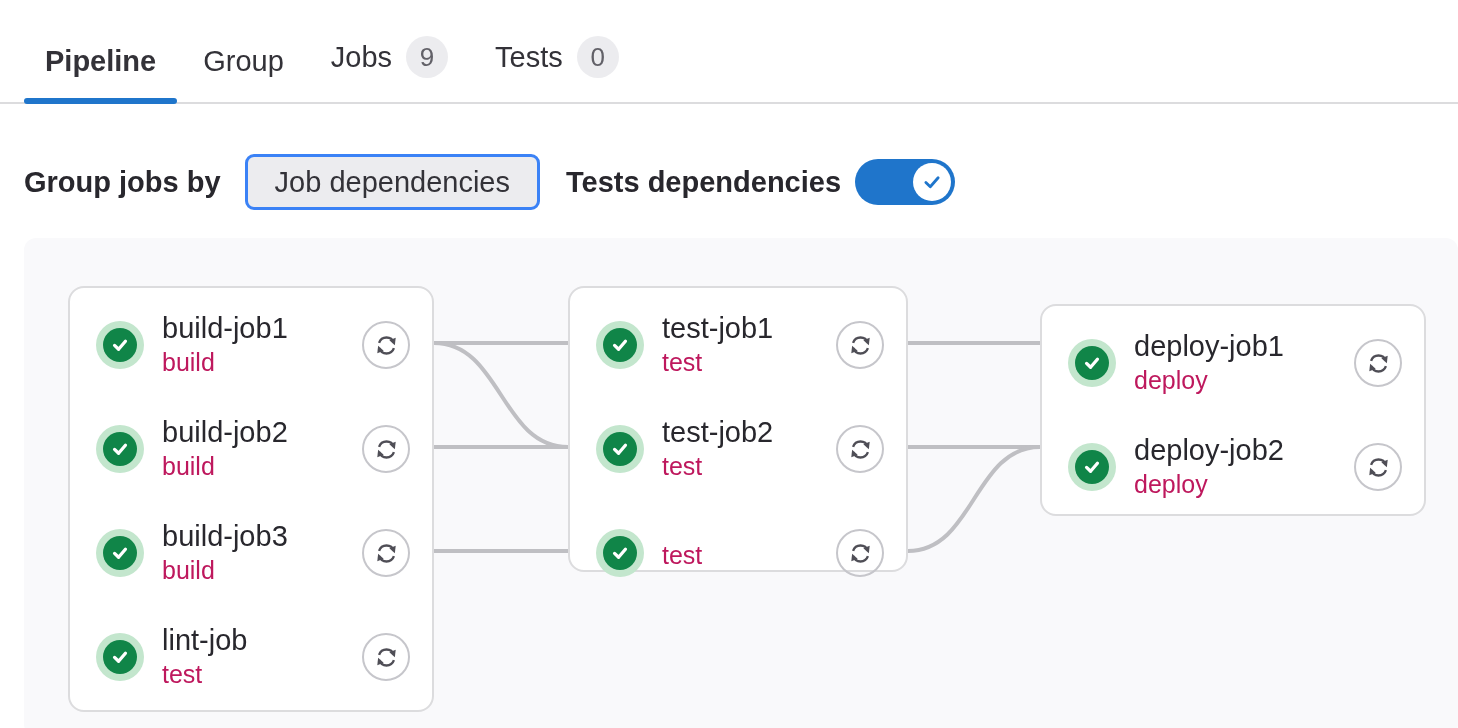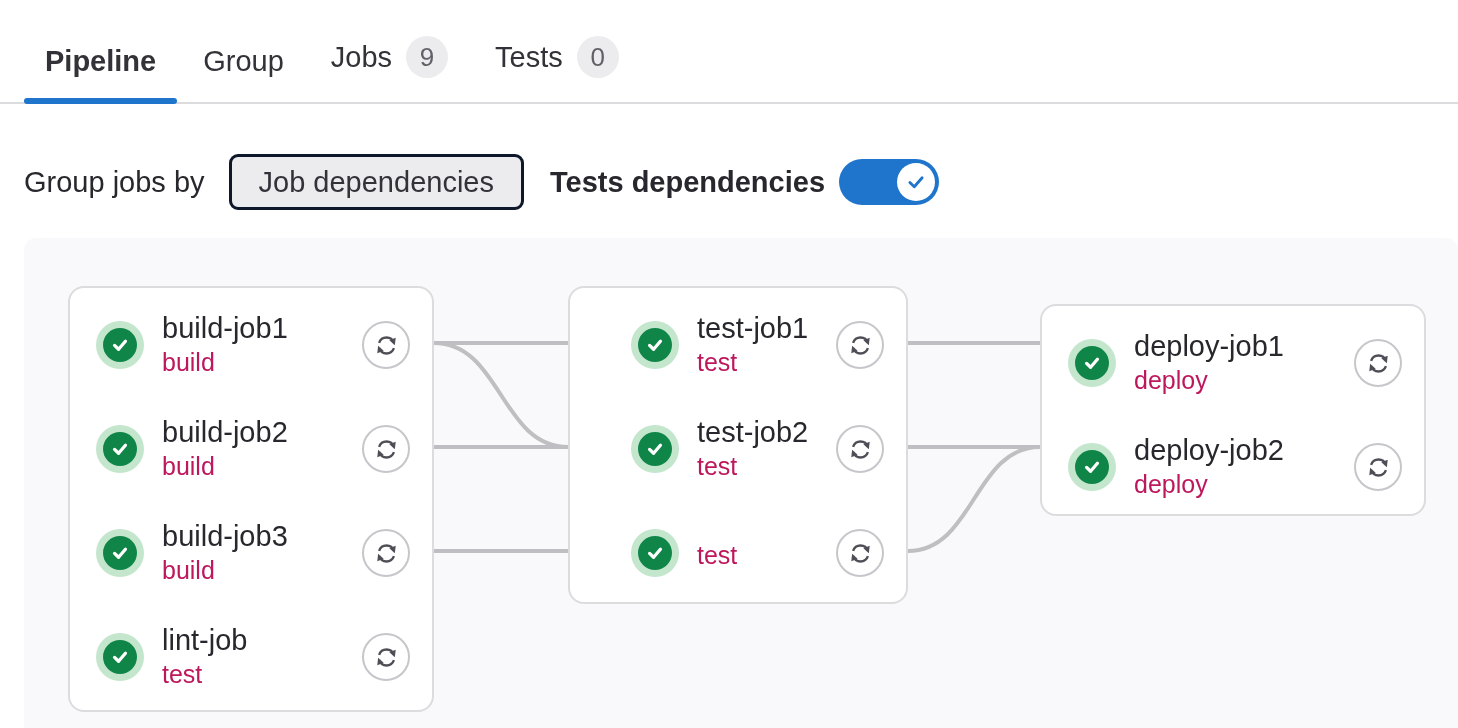--- a/index.html
+++ b/index.html
@@ -56,42 +56,42 @@
 
   
   .toolbar {
     display: flex;
     align-items: center;
     margin: 50px 24px 28px 24px;
     height: 56px;
   }
   .toolbar-label {
     font-size: 29px;
-    font-weight: 400;
+    font-weight: 700;
     color: #28272d;
   }
   .seg {
     display: flex;
     margin-left: 24px;
     height: 56px;
   }
   .seg-btn {
     height: 56px;
     padding: 0 27px;
     font-size: 29px;
     font-family: inherit;
     color: #333238;
     background: #ffffff;
     border: 2px solid #bfbfc3;
     cursor: pointer;
   }
   .seg-btn.first { border-radius: 9px 0 0 9px; border-right: none; }
   .seg-btn.selected {
     background: #ececef;
-    border: 3px solid #0f172a;
+    border: 3px solid #3b82f6;
     border-radius: 9px;
   }
   .show-label {
     margin-left: 26px;
     font-size: 29px;
     font-weight: 700;
     color: #28272d;
   }
   .toggle {
     position: relative;
@@ -126,21 +126,21 @@
   .links { position: absolute; left: 0; top: 0; }
 
   .card {
     position: absolute;
     background: #ffffff;
     border: 2px solid #dcdcde;
     border-radius: 16px;
     padding-top: 5px;
   }
   .card.c0 { left: 44px;   top: 48px; width: 366px; height: 426px; }
-  .card.c1 { left: 544px;  top: 48px; width: 340px; height: 318px; padding-left: 35px; }
+  .card.c1 { left: 544px;  top: 48px; width: 340px; height: 286px; }
   .card.c2 { left: 1016px; top: 66px; width: 386px; height: 212px; }
 
   .job-row {
     height: 104px;
     display: flex;
     align-items: center;
     padding: 0 22px 0 26px;
   }
   .status {
     flex: none;

